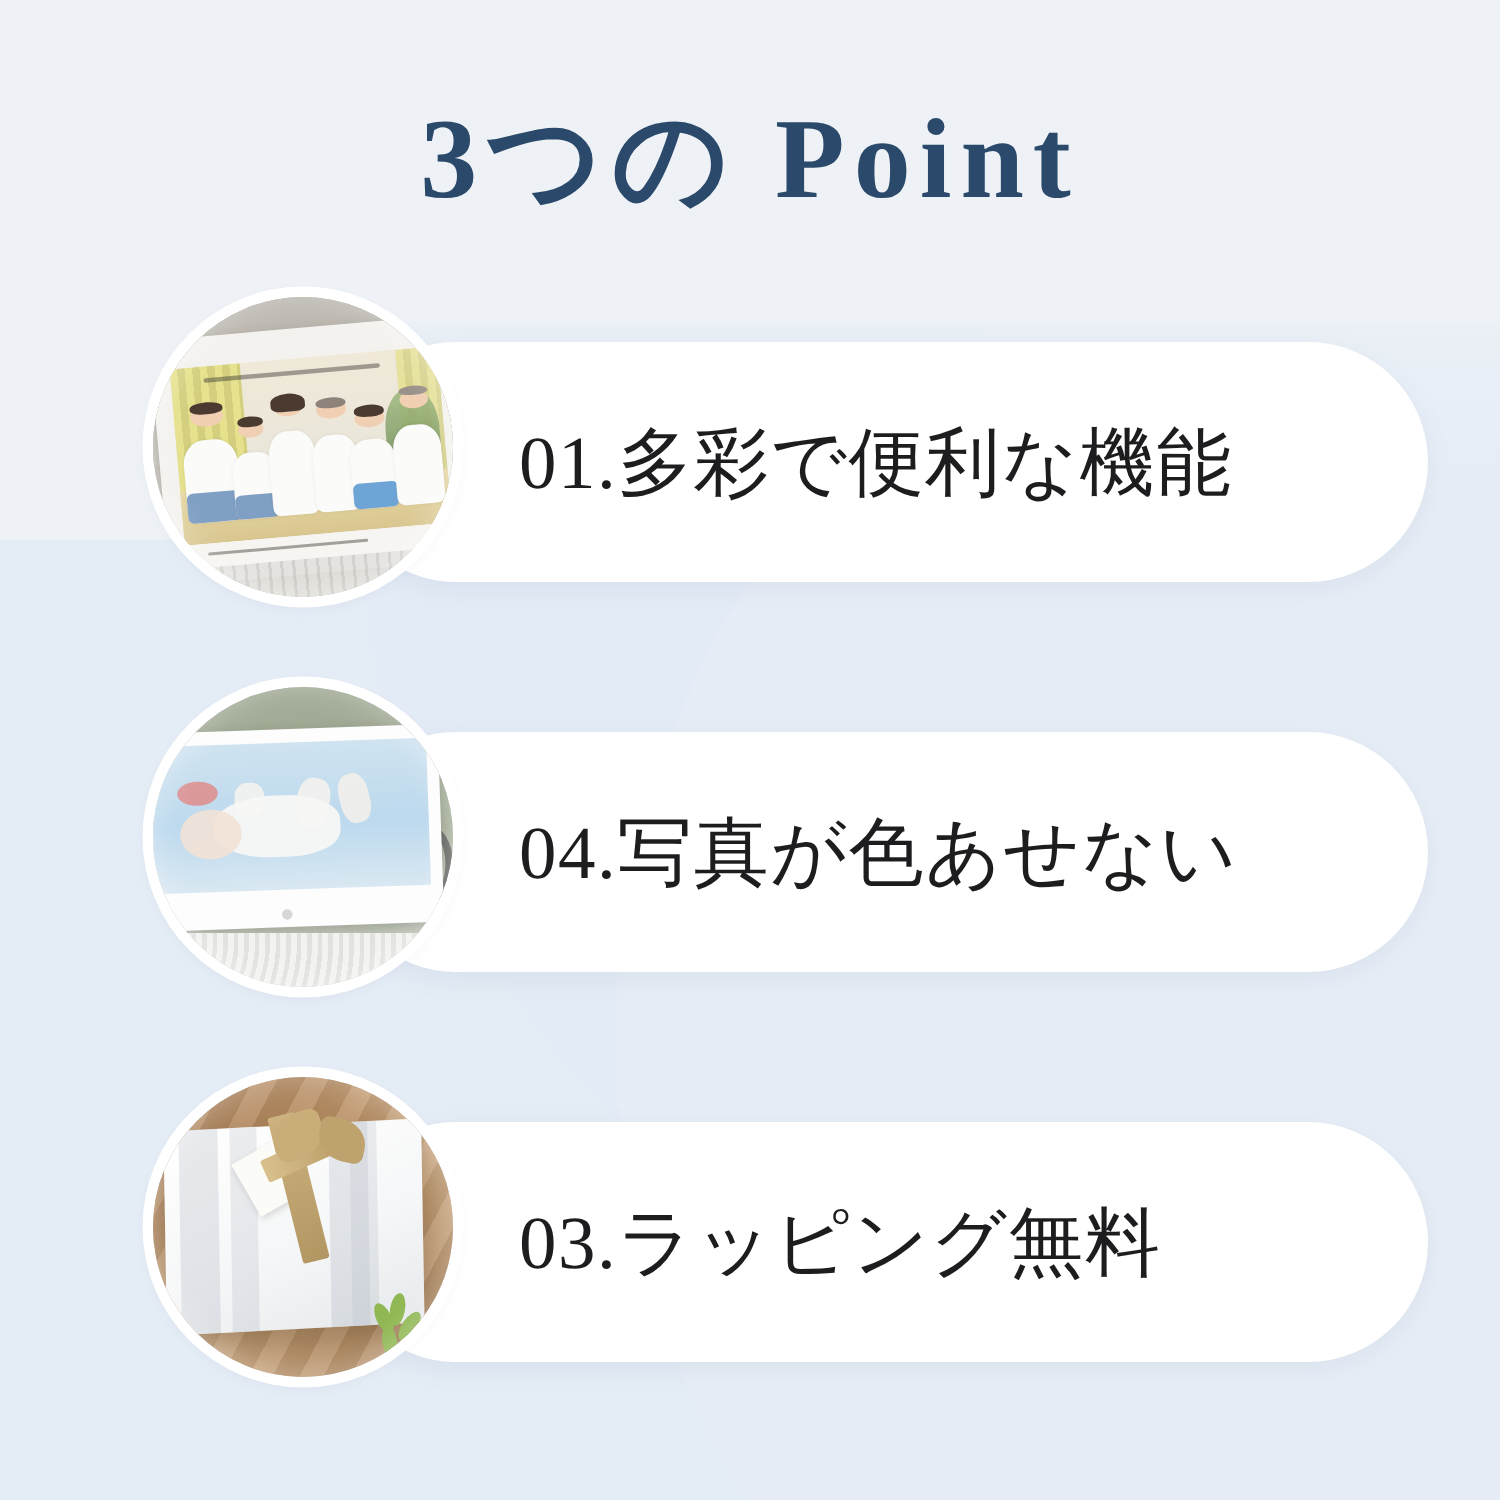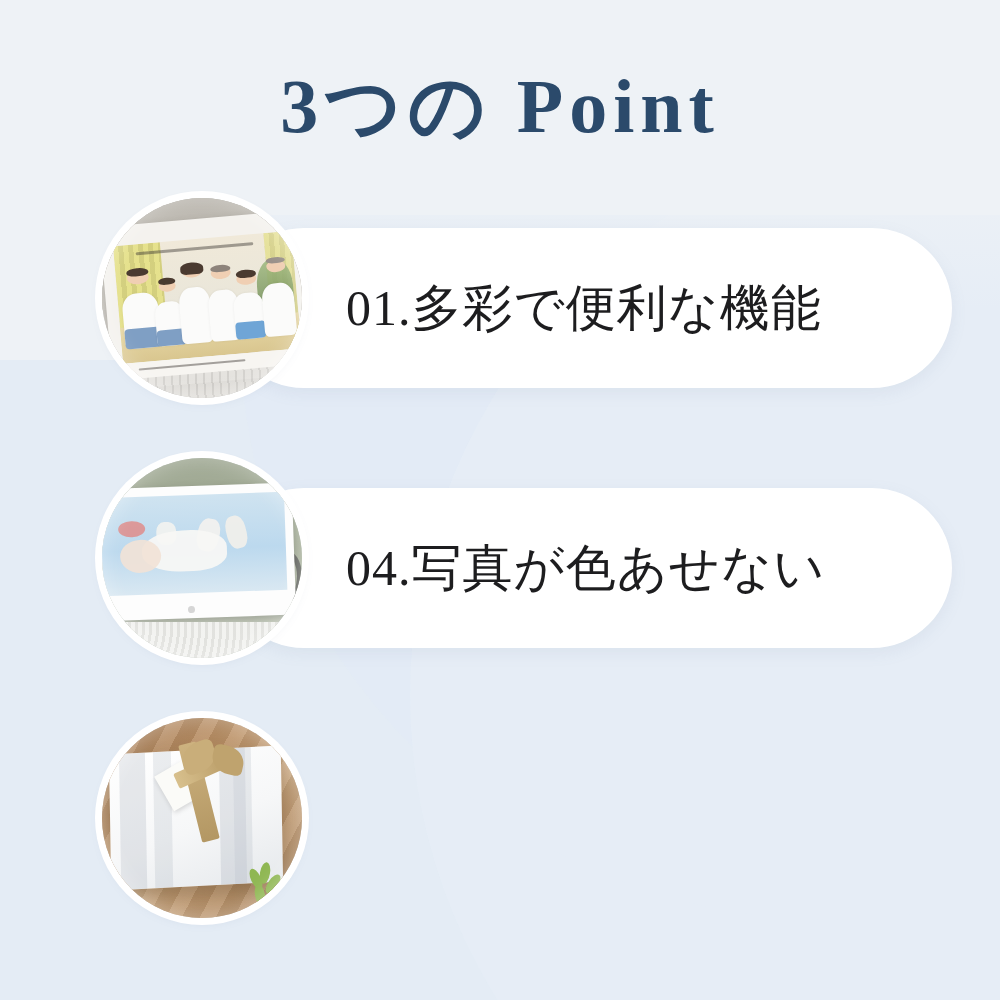--- a/index.html
+++ b/index.html
@@ -489,20 +489,23 @@
         <div class="t2-brand"></div>
       </div>
       <div class="t2-lace"></div>
     </div>
   </div>
 
 </div>
 
 <div class="row row-3">
 
+  <div class="pill">
+    <div class="pill-label">03.ラッピング無料</div>
+  </div>
 
   <div class="thumb">
     <div class="art">
       <div class="t3-bg"></div>
       <div class="t3-plank"></div>
       <div class="t3-box">
         <div class="t3-boxtext"></div>
       </div>
       <div class="t3-tag"></div>
       <div class="t3-ribbon-v"></div>

